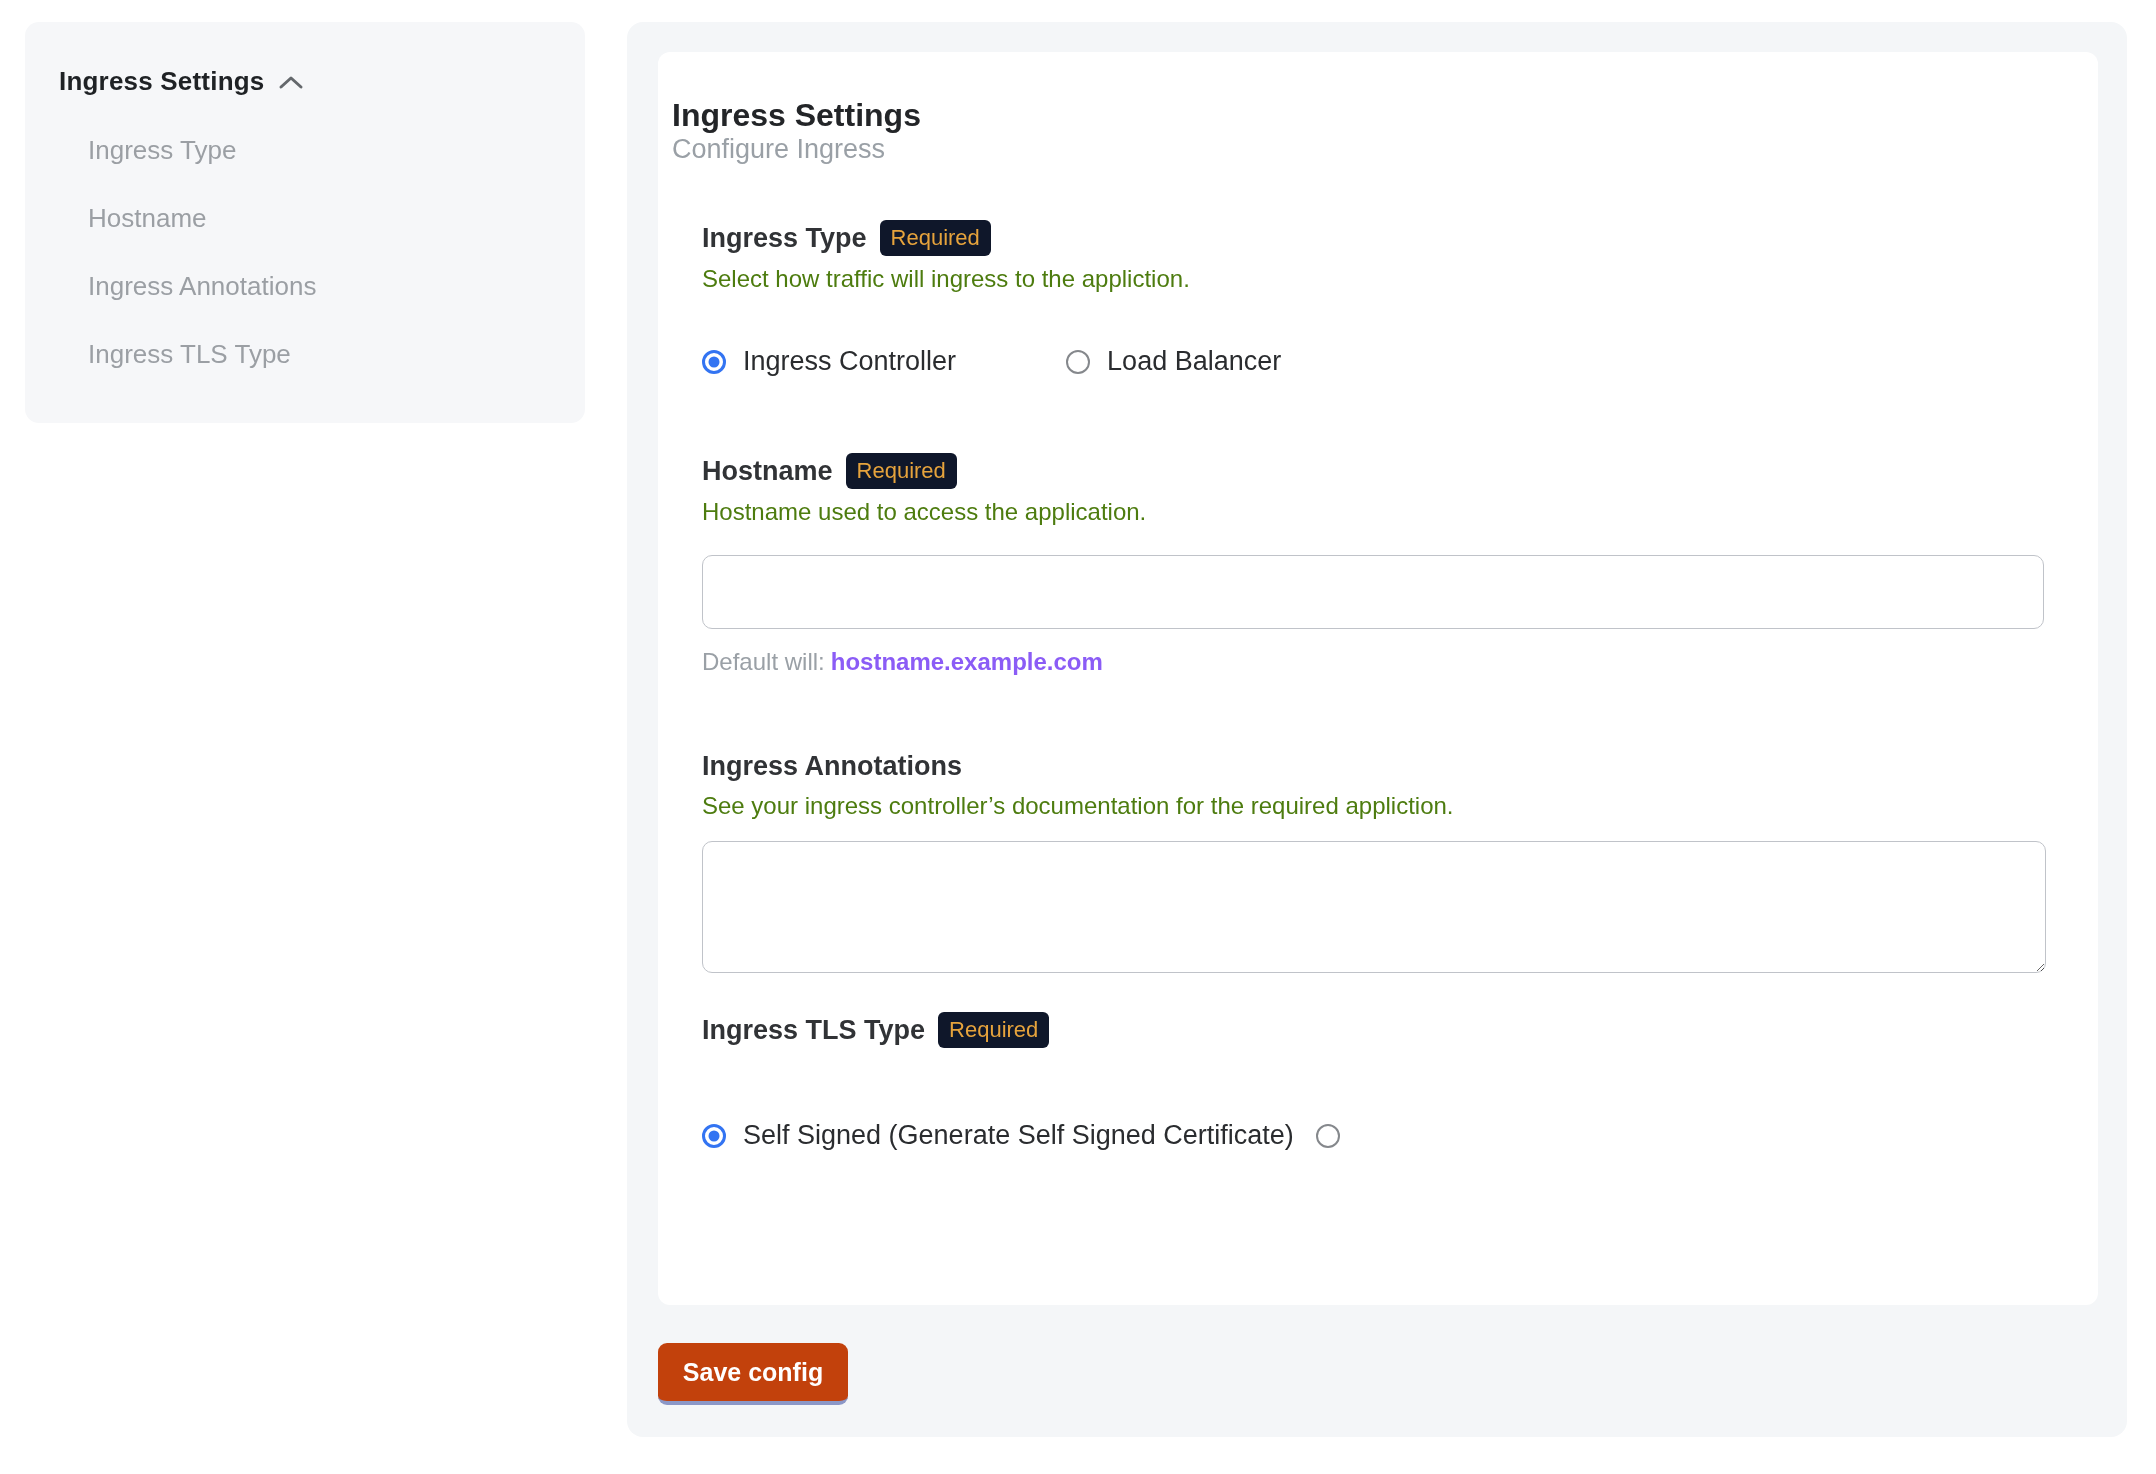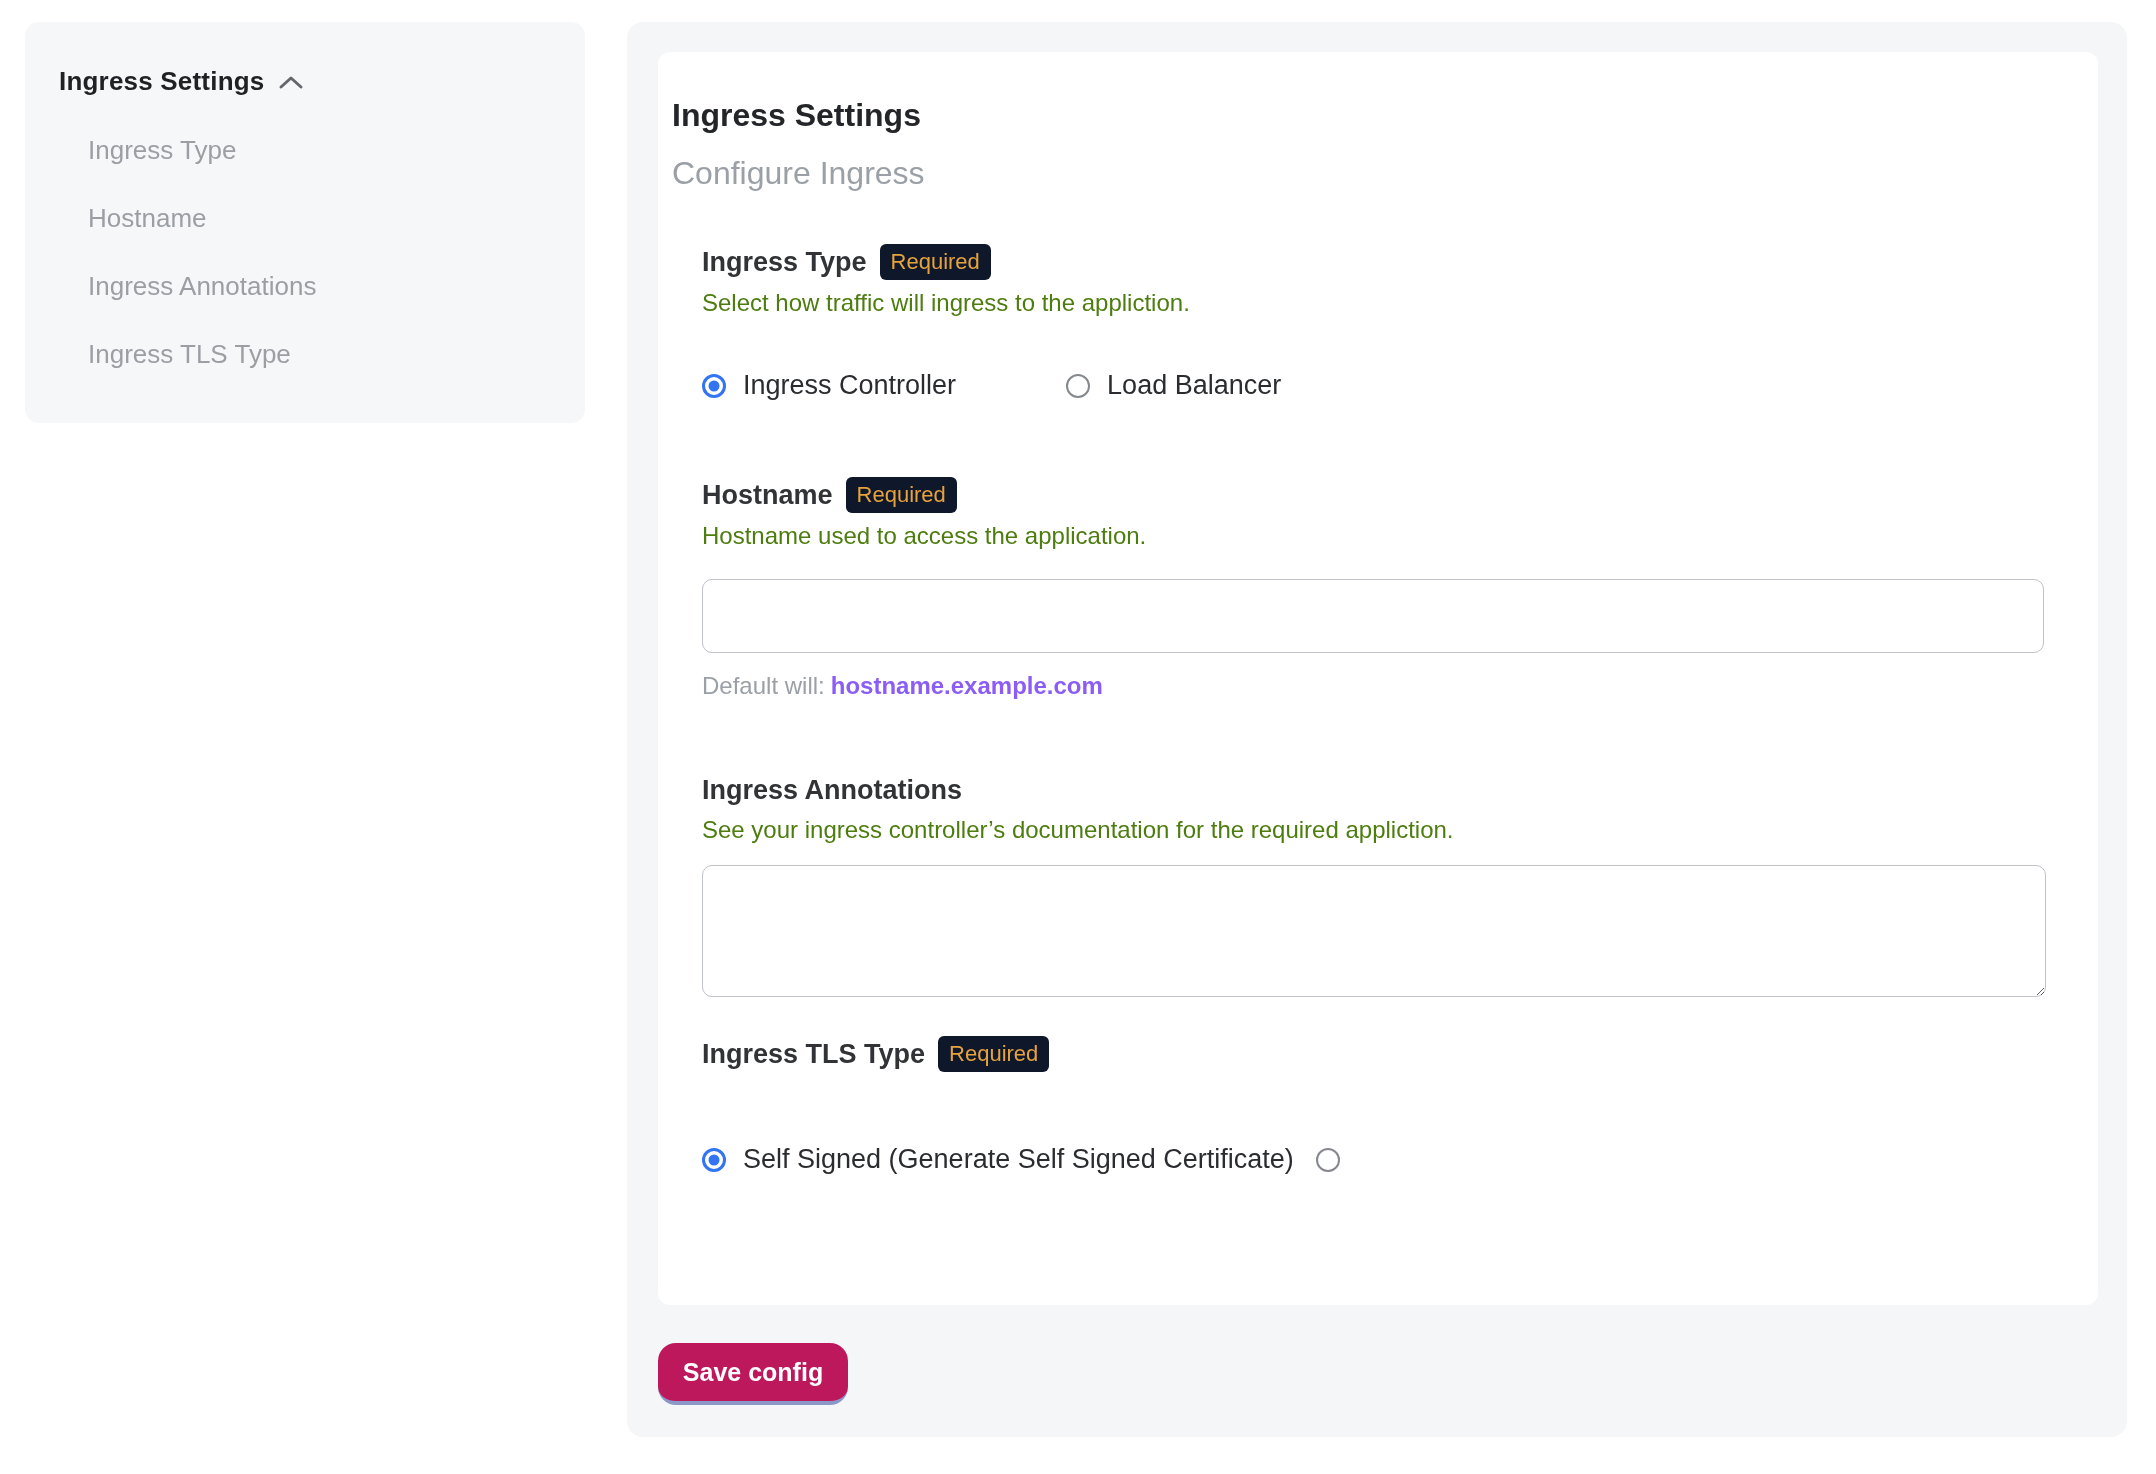--- a/index.html
+++ b/index.html
@@ -60,22 +60,21 @@
     padding: 44px 52px 124px 14px;
     min-height: 1253px;
   }
   .card-title {
     font-size: 32px;
     font-weight: 700;
     color: #232528;
     line-height: 38px;
   }
   .card-subtitle {
-    margin-top: 24px;
-    font-size: 32px;
+    font-size: 27px;
     color: #9aa0a6;
     line-height: 30px;
   }
   .form { margin-top: 56px; padding-left: 30px; }
 
   .section-title-row {
     display: flex;
     align-items: center;
     gap: 13px;
     line-height: 34px;
@@ -184,24 +183,24 @@
   .sec-hostname { margin-top: 76px; }
   .sec-annotations { margin-top: 72px; }
   .sec-tls { margin-top: 39px; }
 
   
   .save-button {
     display: block;
     margin-top: 38px;
     width: 190px;
     height: 62px;
-    background: #be185d;
+    background: #c2410c;
     border: none;
     border-bottom: 4px solid #8b97c7;
-    border-radius: 18px;
+    border-radius: 9px;
     color: #ffffff;
     font-family: "Liberation Sans", sans-serif;
     font-size: 25px;
     font-weight: 700;
     cursor: pointer;
   }
 </style>
 </head>
 <body>
 

